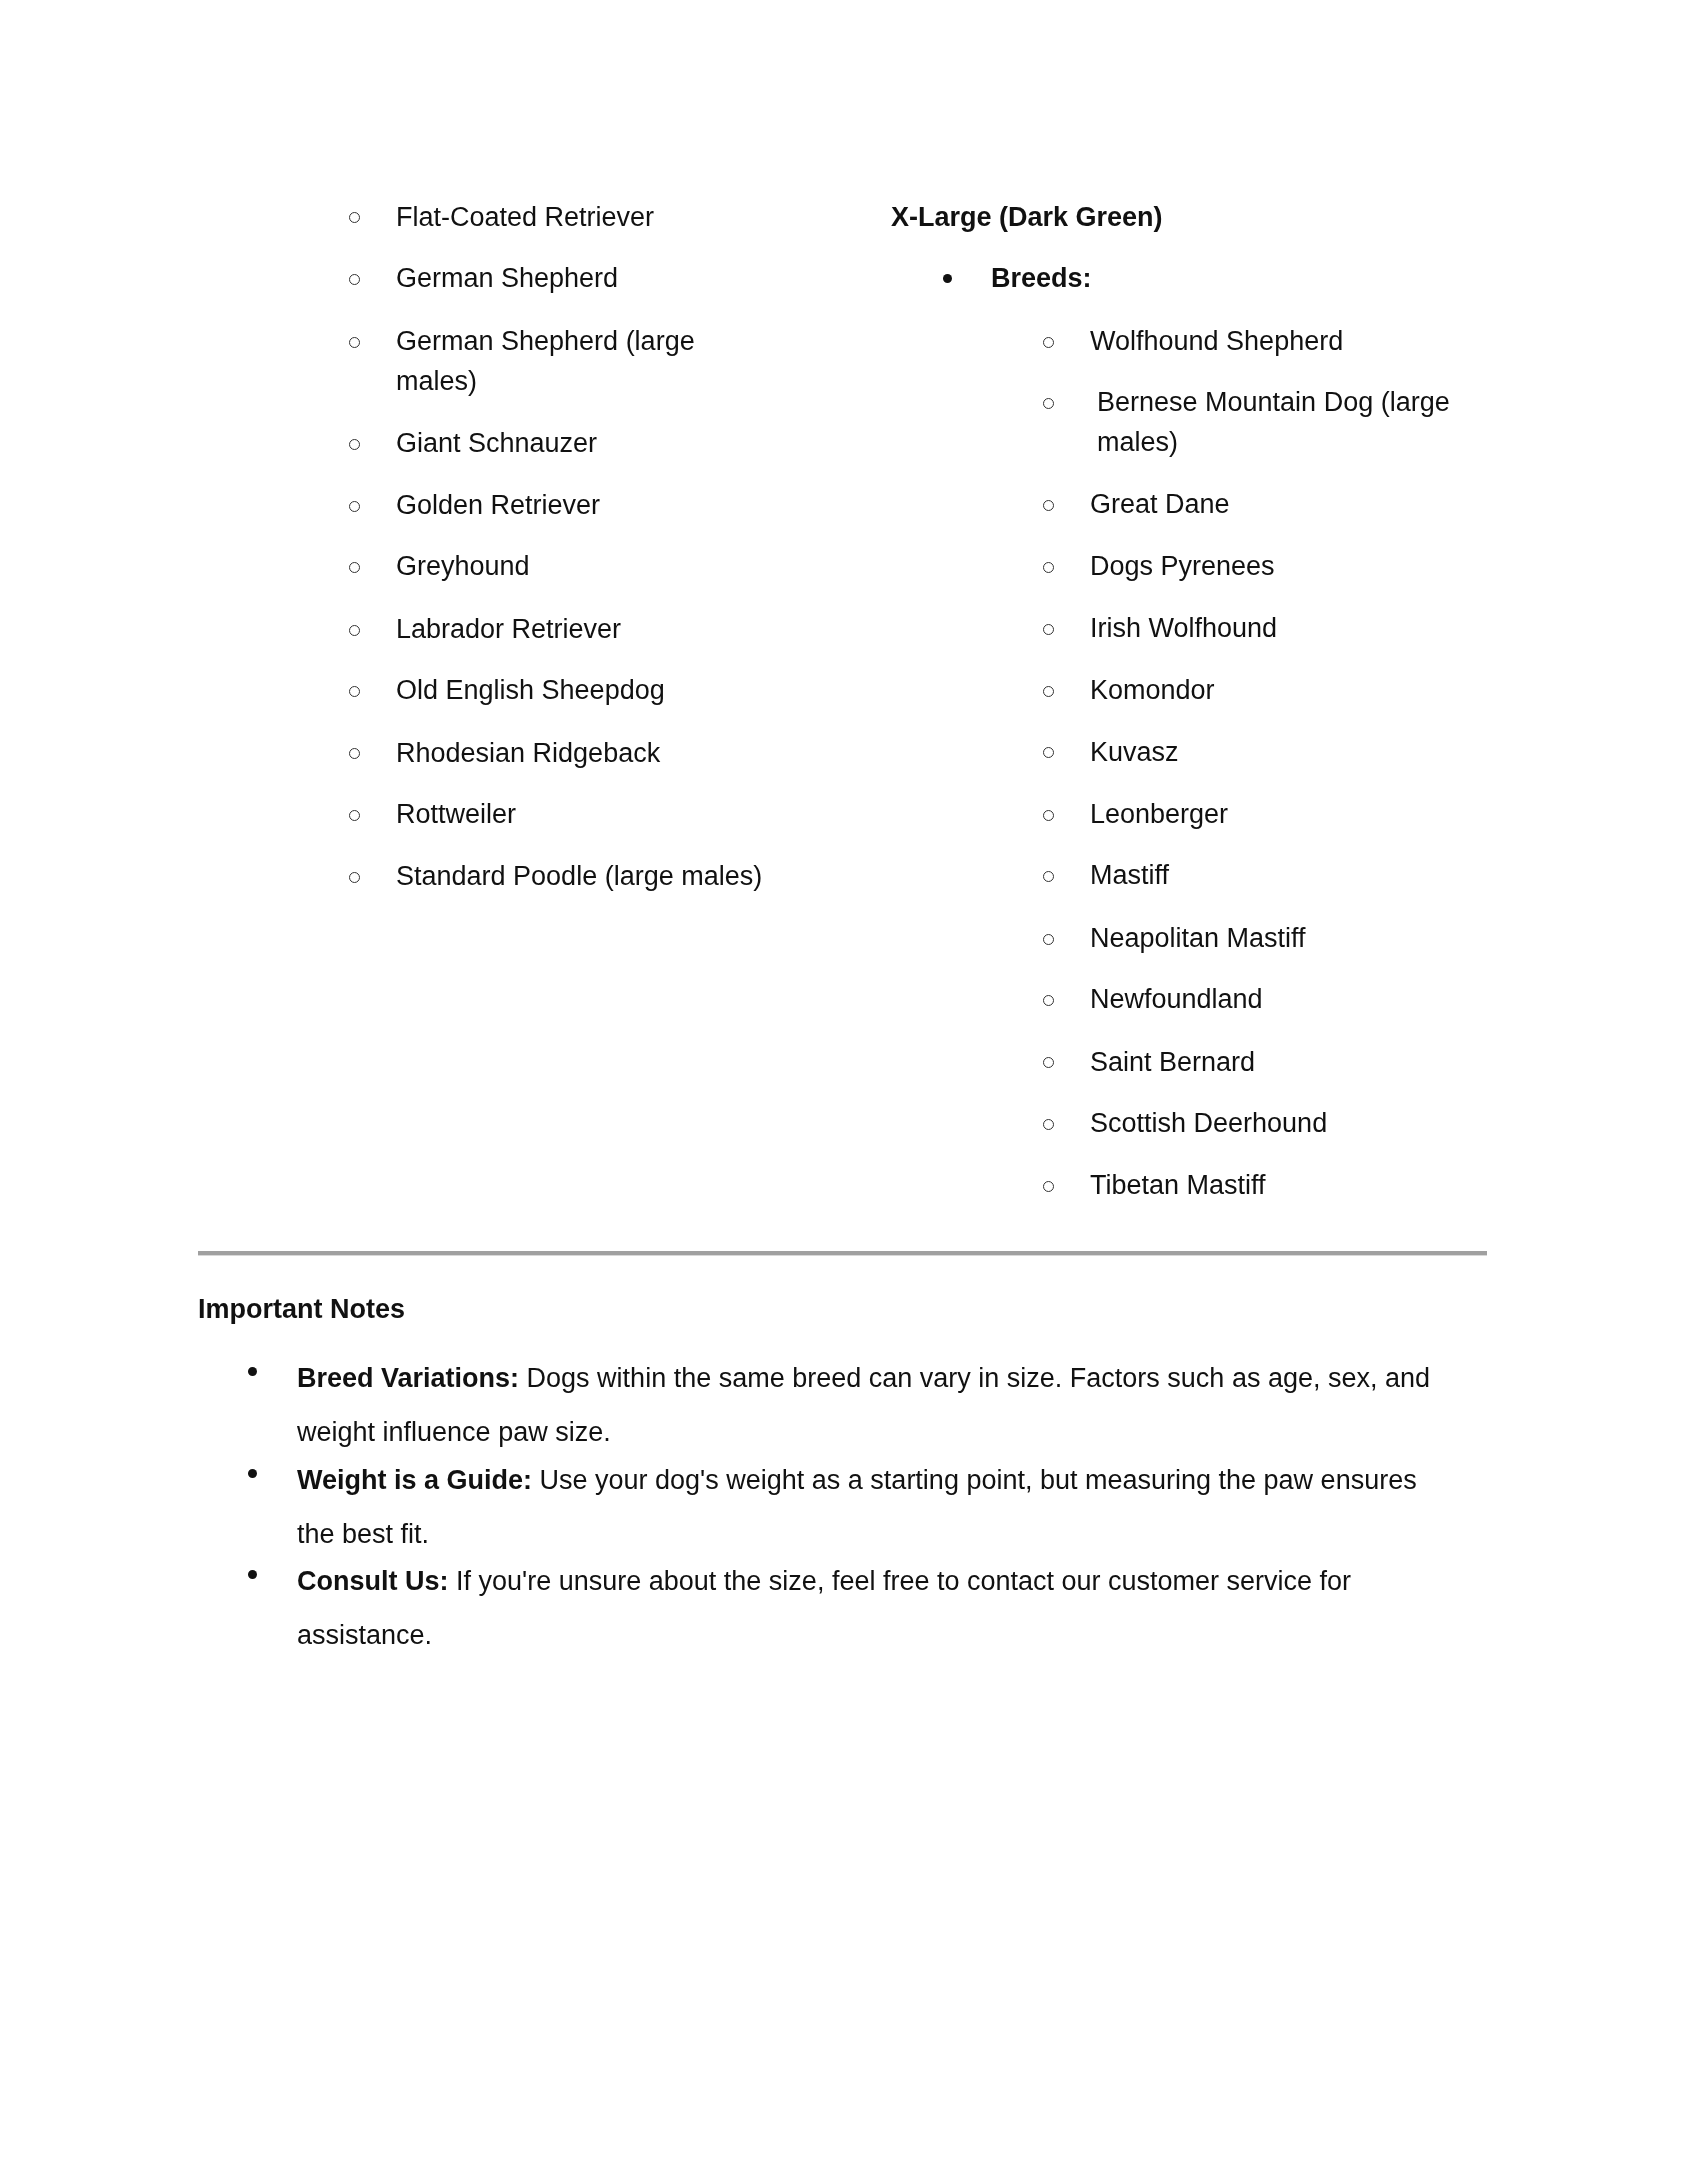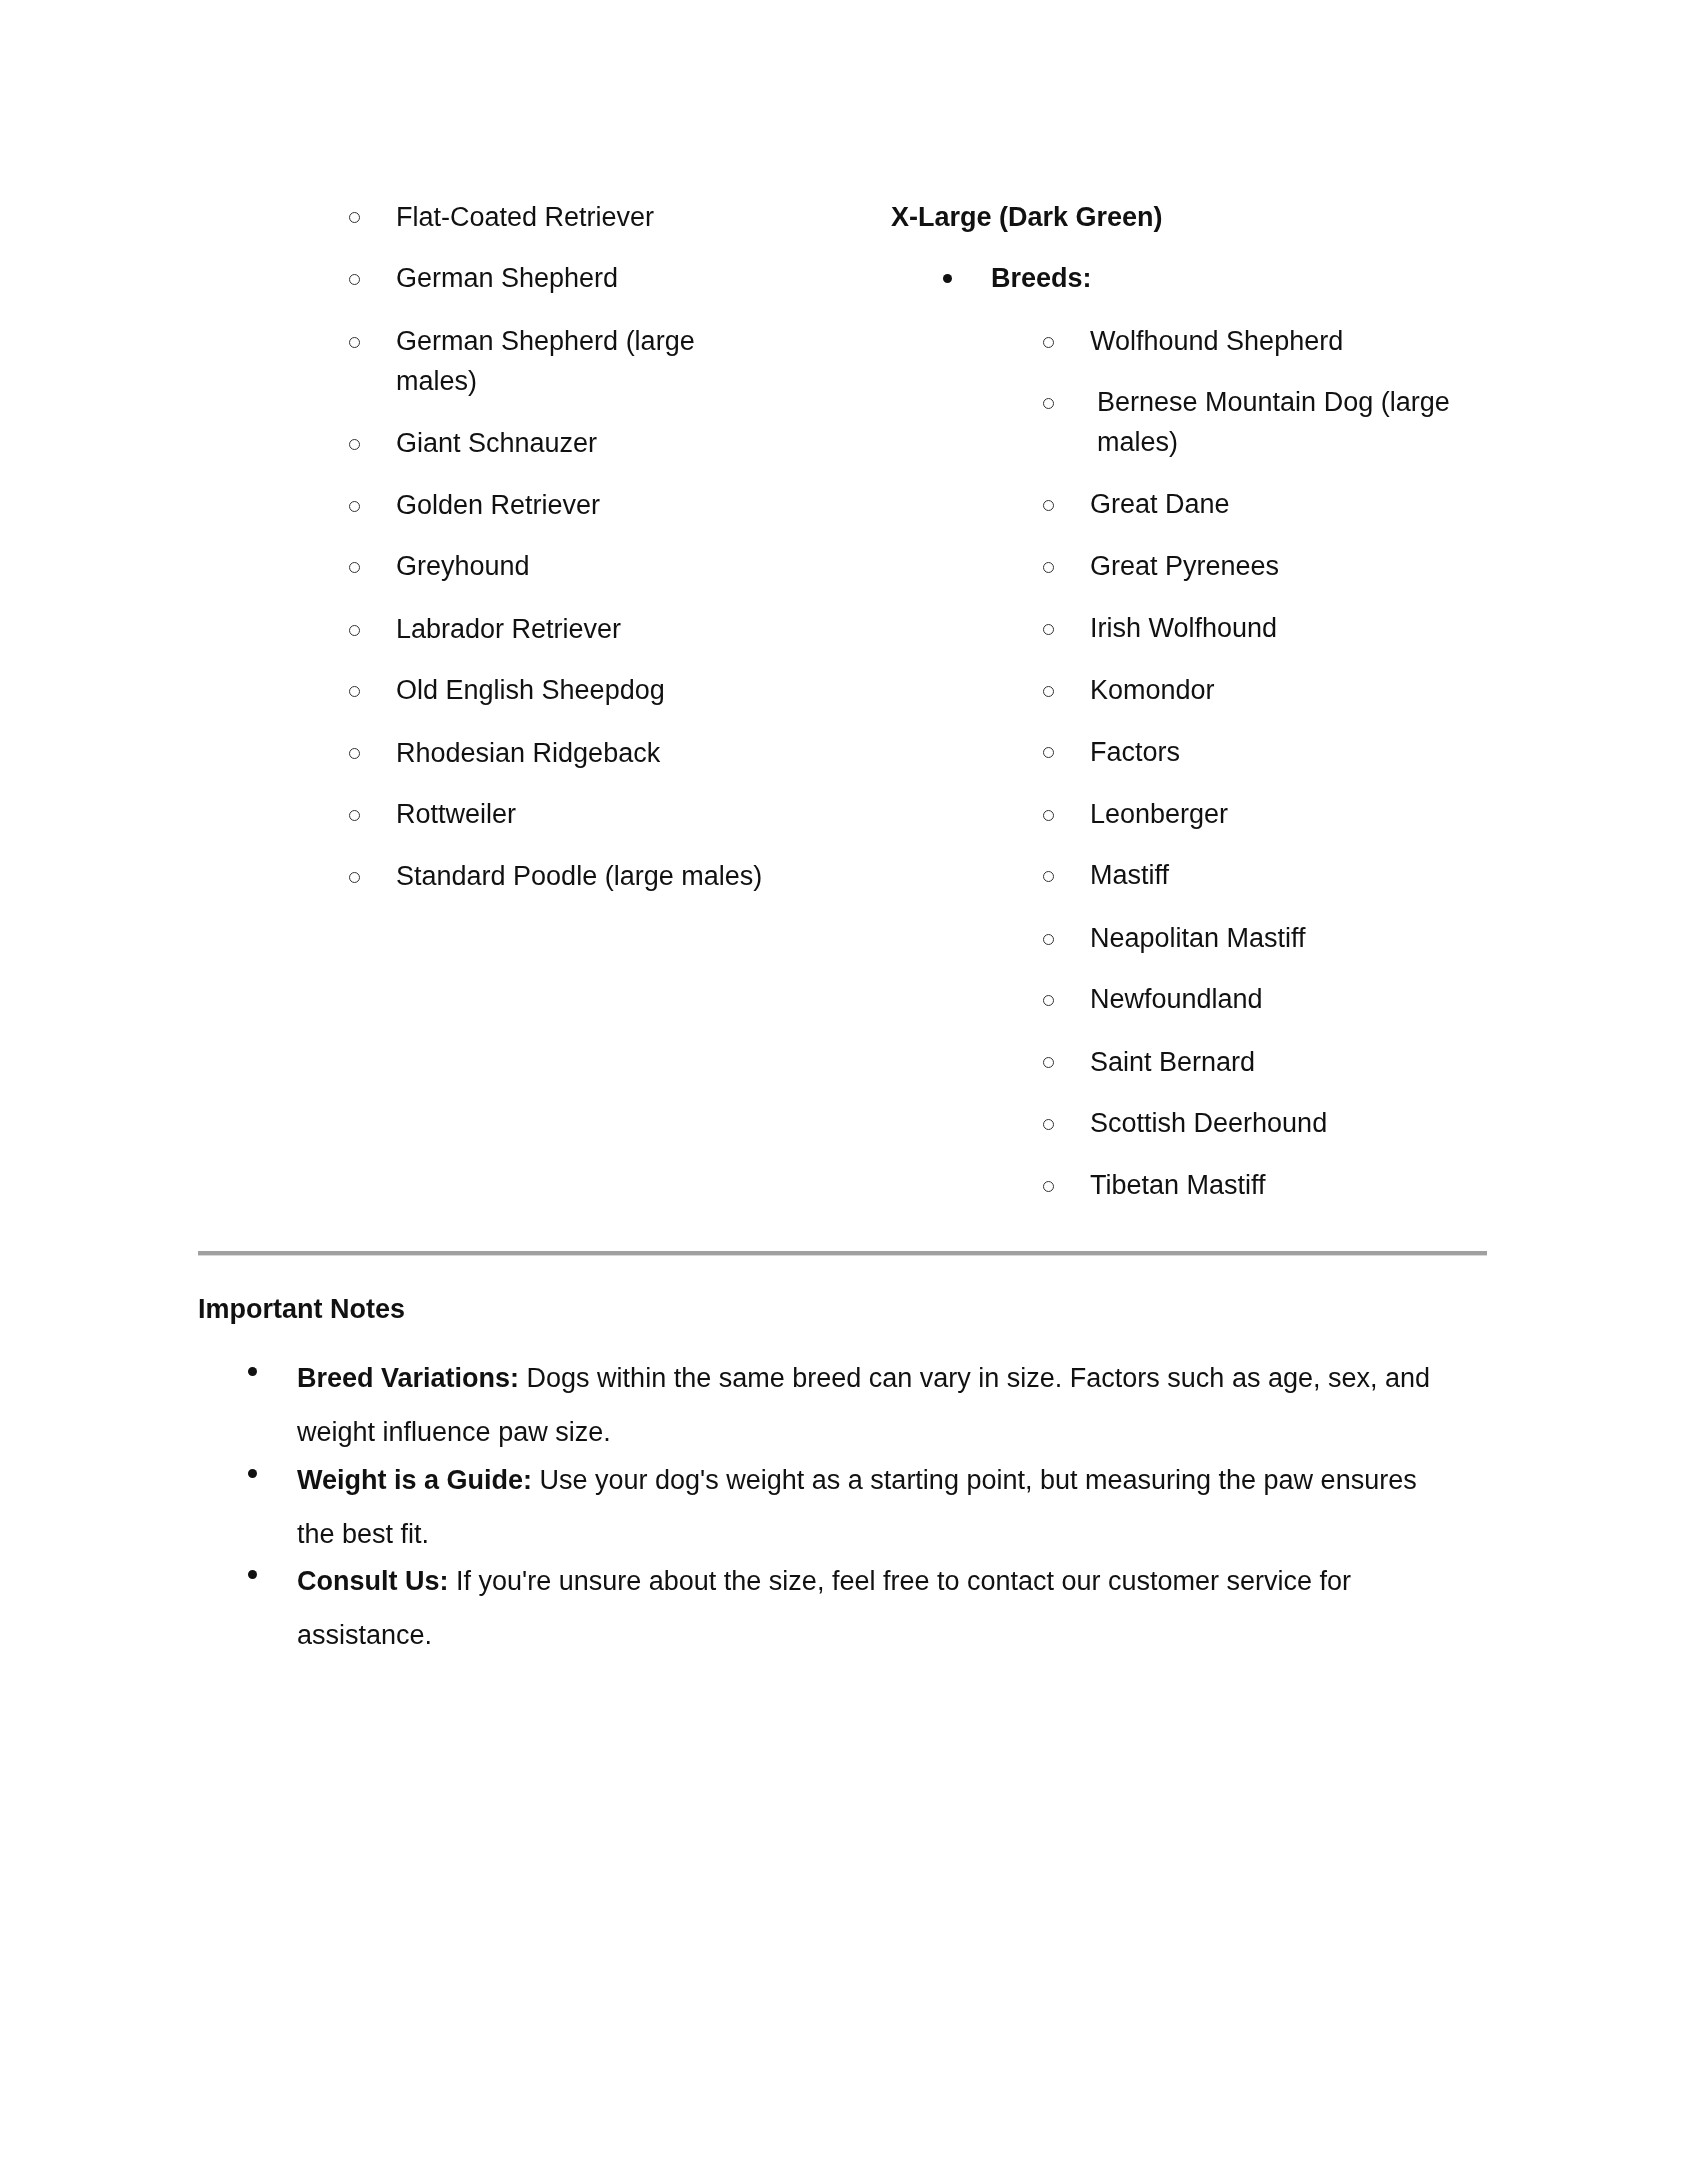--- a/index.html
+++ b/index.html
@@ -60,30 +60,30 @@
     <div class="circ" style="left:1043px; top:337px;"></div>
     <div class="item" style="left:1090px; top:321px;">Wolfhound Shepherd</div>
 
     <div class="circ" style="left:1043px; top:398px;"></div>
     <div class="item" style="left:1090px; top:382px; width:396px; white-space:normal;margin-left:7px;">Bernese Mountain Dog (large males)</div>
 
     <div class="circ" style="left:1043px; top:500px;"></div>
     <div class="item" style="left:1090px; top:484px;">Great Dane</div>
 
     <div class="circ" style="left:1043px; top:562px;"></div>
-    <div class="item" style="left:1090px; top:546px;">Great Pyrenees</div>
+    <div class="item" style="left:1090px; top:546px;">Dogs Pyrenees</div>
 
     <div class="circ" style="left:1043px; top:624px;"></div>
     <div class="item" style="left:1090px; top:608px;">Irish Wolfhound</div>
 
     <div class="circ" style="left:1043px; top:686px;"></div>
     <div class="item" style="left:1090px; top:670px;">Komondor</div>
 
     <div class="circ" style="left:1043px; top:747px;"></div>
-    <div class="item" style="left:1090px; top:732px;">Factors</div>
+    <div class="item" style="left:1090px; top:732px;">Kuvasz</div>
 
     <div class="circ" style="left:1043px; top:810px;"></div>
     <div class="item" style="left:1090px; top:794px;">Leonberger</div>
 
     <div class="circ" style="left:1043px; top:871px;"></div>
     <div class="item" style="left:1090px; top:855px;text-align:center;">Mastiff</div>
 
     <div class="circ" style="left:1043px; top:934px;"></div>
     <div class="item" style="left:1090px; top:918px;">Neapolitan Mastiff</div>
 

